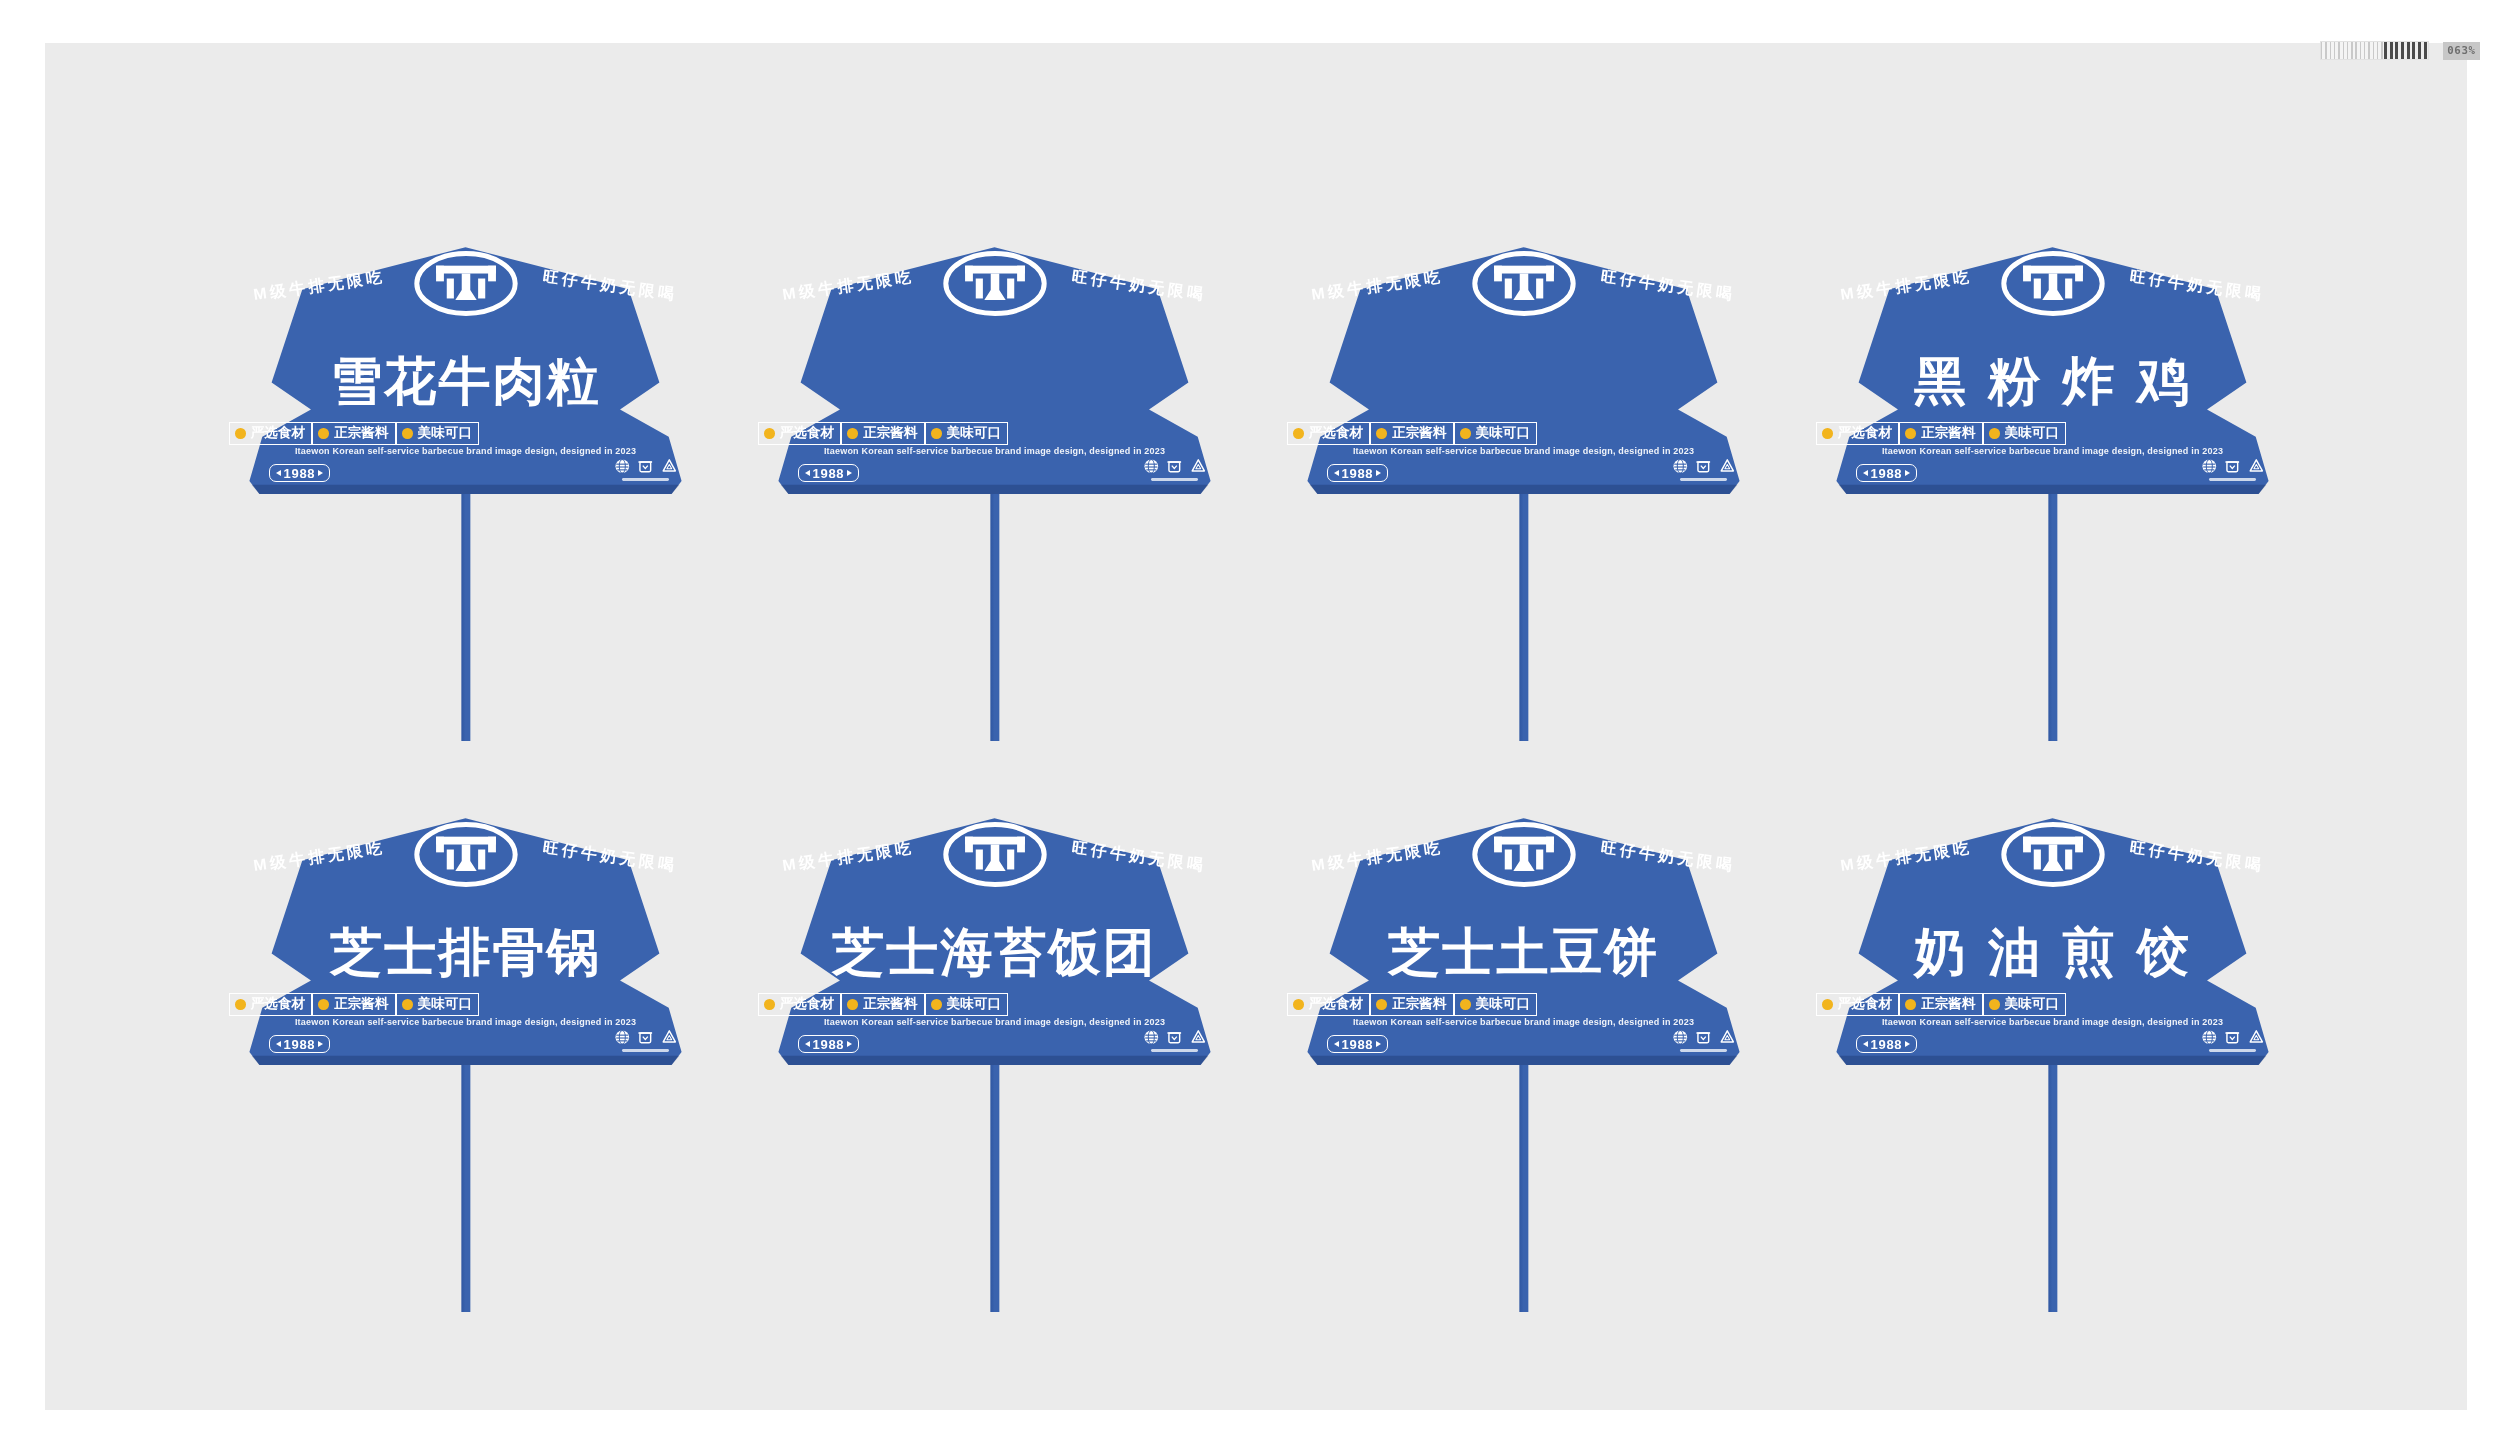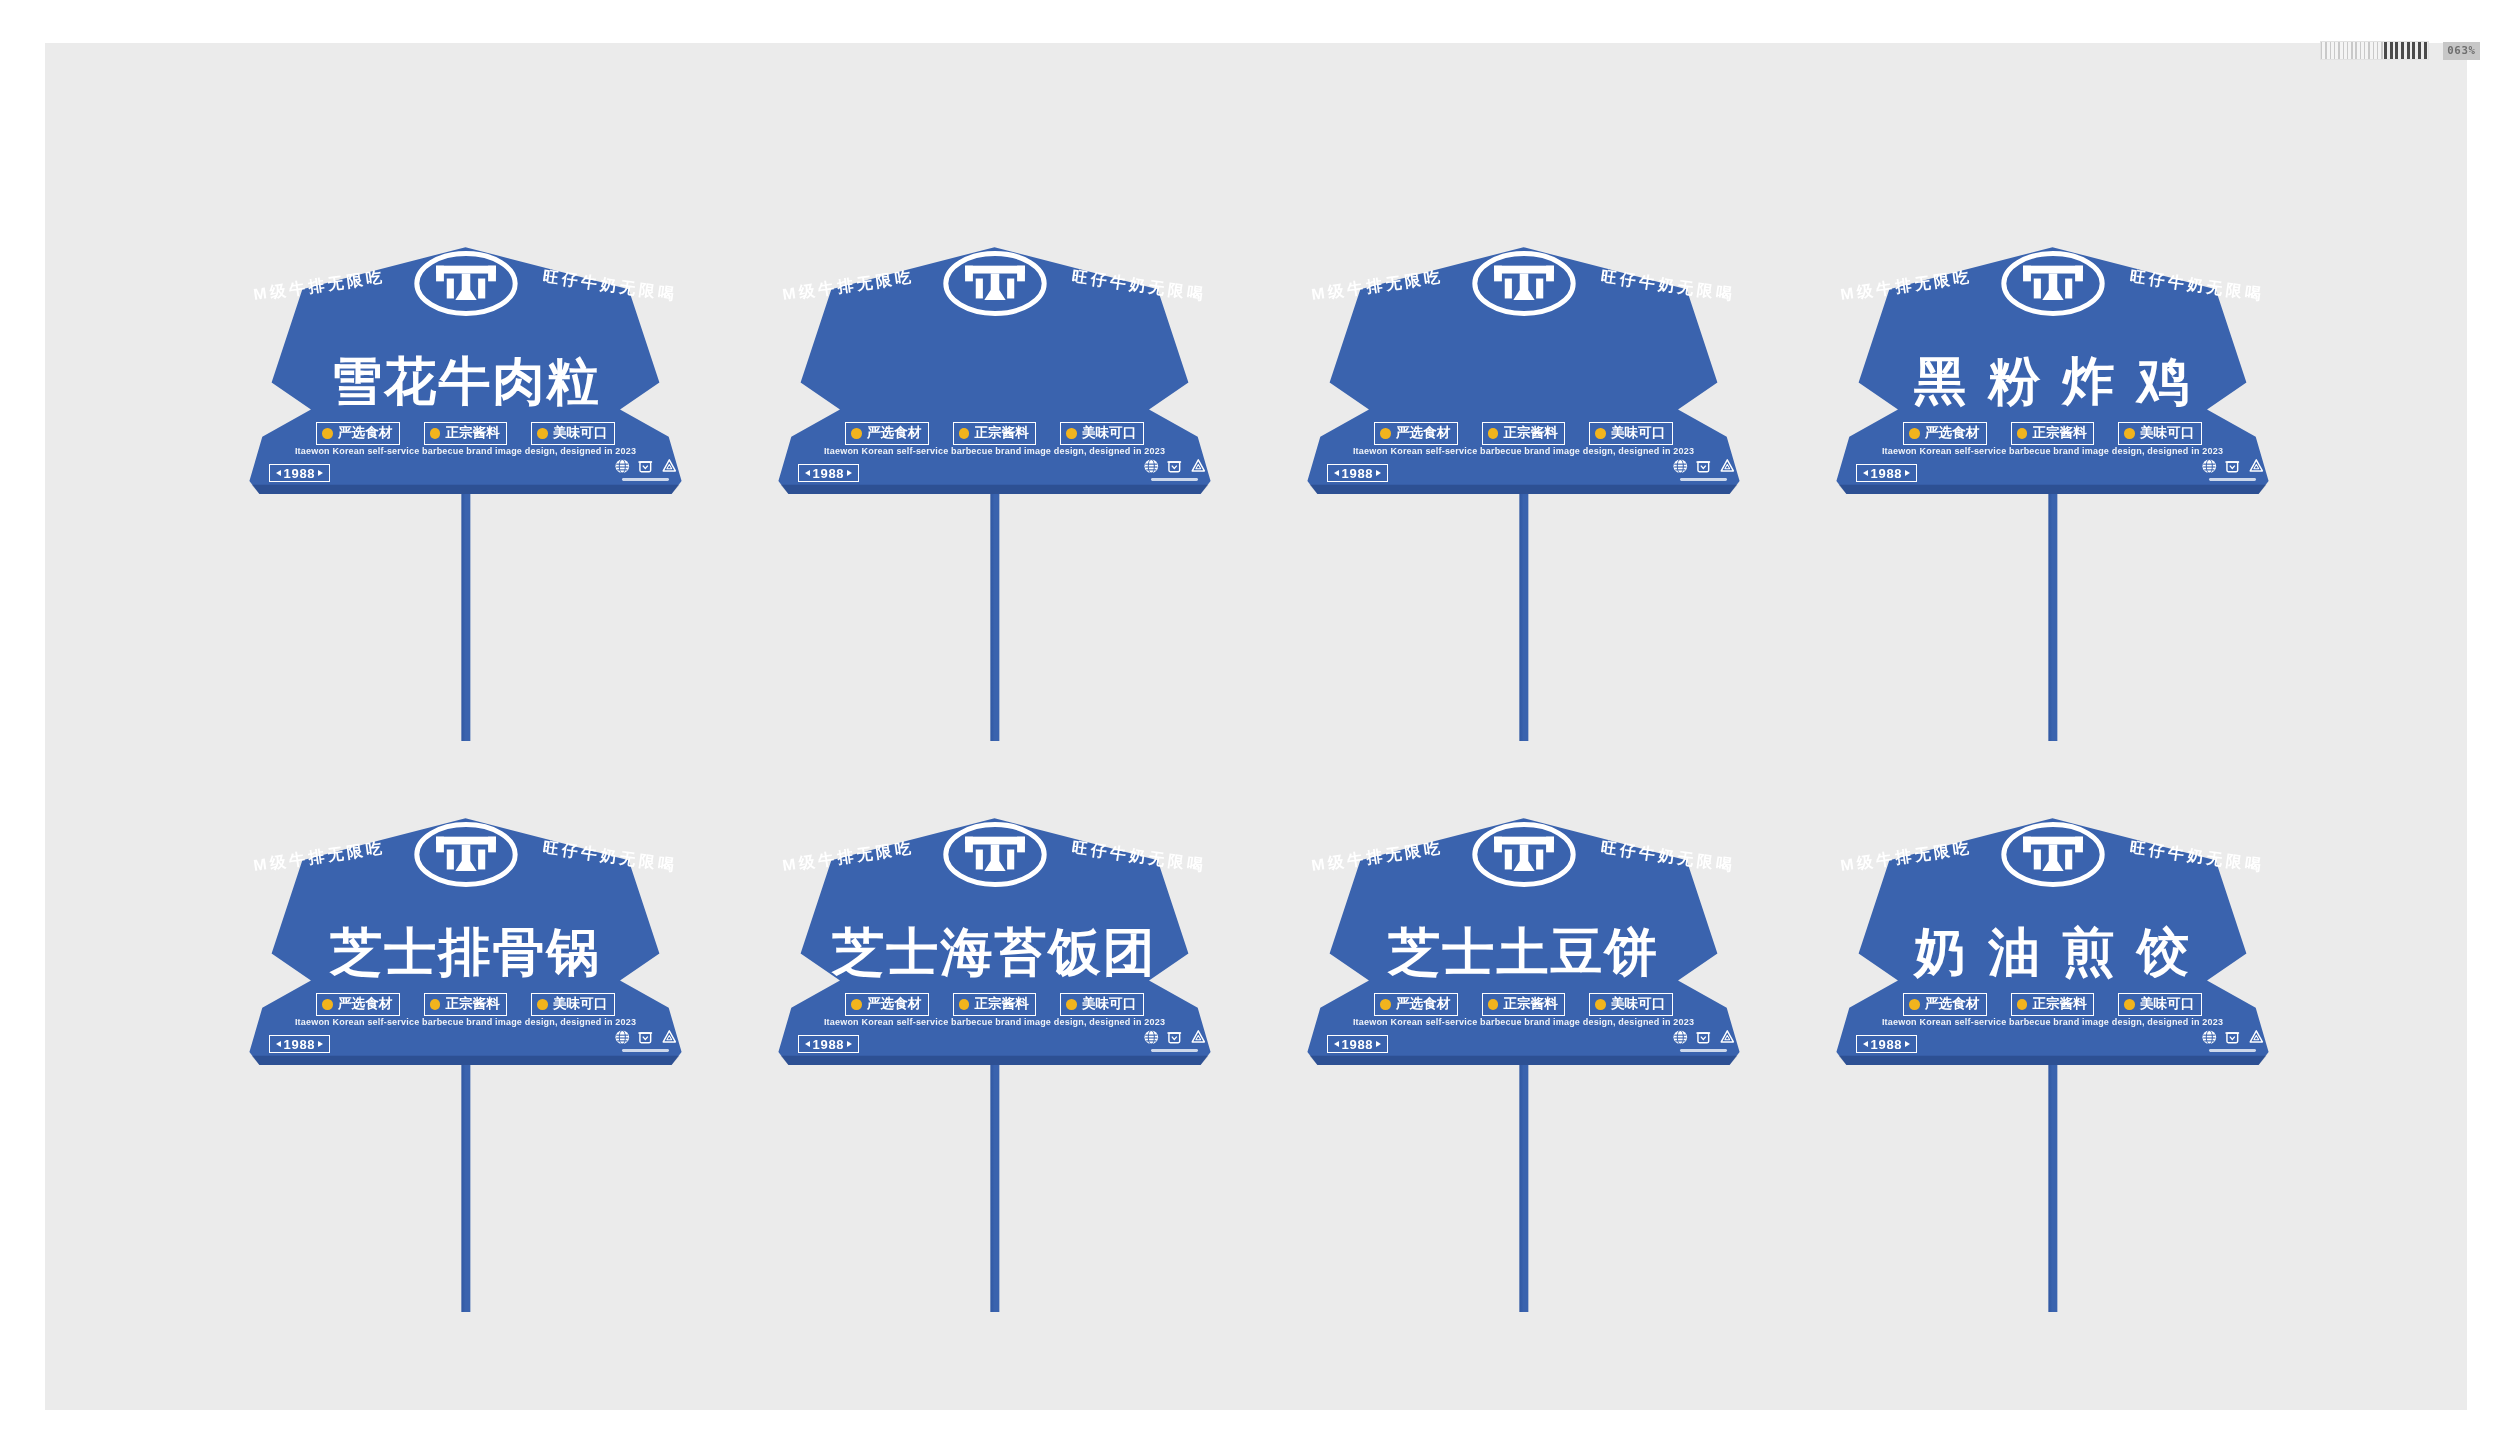--- a/index.html
+++ b/index.html
@@ -24,30 +24,30 @@
   .tagline{top:40px;font-size:15.8px;font-weight:bold;letter-spacing:3.6px;white-space:nowrap;}
   .tagline.left{left:26px;transform:rotate(-8deg);transform-origin:left bottom;}
   .tagline.right{right:26px;transform:rotate(8deg);transform-origin:right bottom;text-align:right;}
 
   .logo{left:50%;top:5px;transform:translateX(-50%);width:107px;height:67px;}
 
   .title{left:0;top:102px;width:473px;height:69px;line-height:69px;text-align:center;
          font-size:52px;font-weight:800;letter-spacing:2.1px;white-space:nowrap;
          font-family:"DejaVu Sans","Liberation Sans",sans-serif;}
 
-  .features{left:0;top:177px;width:473px;display:flex;justify-content:center;gap:24px;}
+  .features{left:0;top:177px;width:473px;display:flex;}
   .badge{display:inline-flex;align-items:center;gap:5px;border:1.4px solid #ffffff;
          padding:1.4px 6.4px 1.4px 5px;font-size:13.6px;font-weight:bold;white-space:nowrap;}
   .dot{width:10.7px;height:10.7px;border-radius:50%;background:#f2b41d;display:inline-block;}
 
   .caption{left:0;top:201px;width:473px;text-align:center;font-size:9px;letter-spacing:0.2px;
            color:rgba(255,255,255,.92);white-space:nowrap;font-weight:bold;}
 
   .year-badge{left:40px;top:219px;display:inline-flex;align-items:center;border:1.8px solid #fff;
-              border-radius:0;padding:0.7px 5.7px;font-size:13px;font-weight:bold;letter-spacing:0.7px;}
+              border-radius:7px;padding:0.7px 5.7px;font-size:13px;font-weight:bold;letter-spacing:0.7px;}
   .chev{width:0;height:0;border-top:3.6px solid transparent;border-bottom:3.6px solid transparent;display:inline-block;}
   .chev.l{border-right:5px solid #fff;margin-right:2.9px;}
   .chev.r{border-left:5px solid #fff;margin-left:2.9px;}
 
   .cert{right:17px;top:212px;width:79px;display:flex;flex-direction:column;align-items:center;}
   .cert-row{display:flex;gap:5px;align-items:center;}
   .micro{width:47px;height:2.9px;margin-top:2.9px;background:rgba(255,255,255,.75);border-radius:1.4px;}
 
   .stick{position:absolute;left:50%;top:249px;transform:translateX(-50%);
          width:9.3px;height:247px;background:linear-gradient(90deg,#2f57a2,#3a63ae 45%);}

